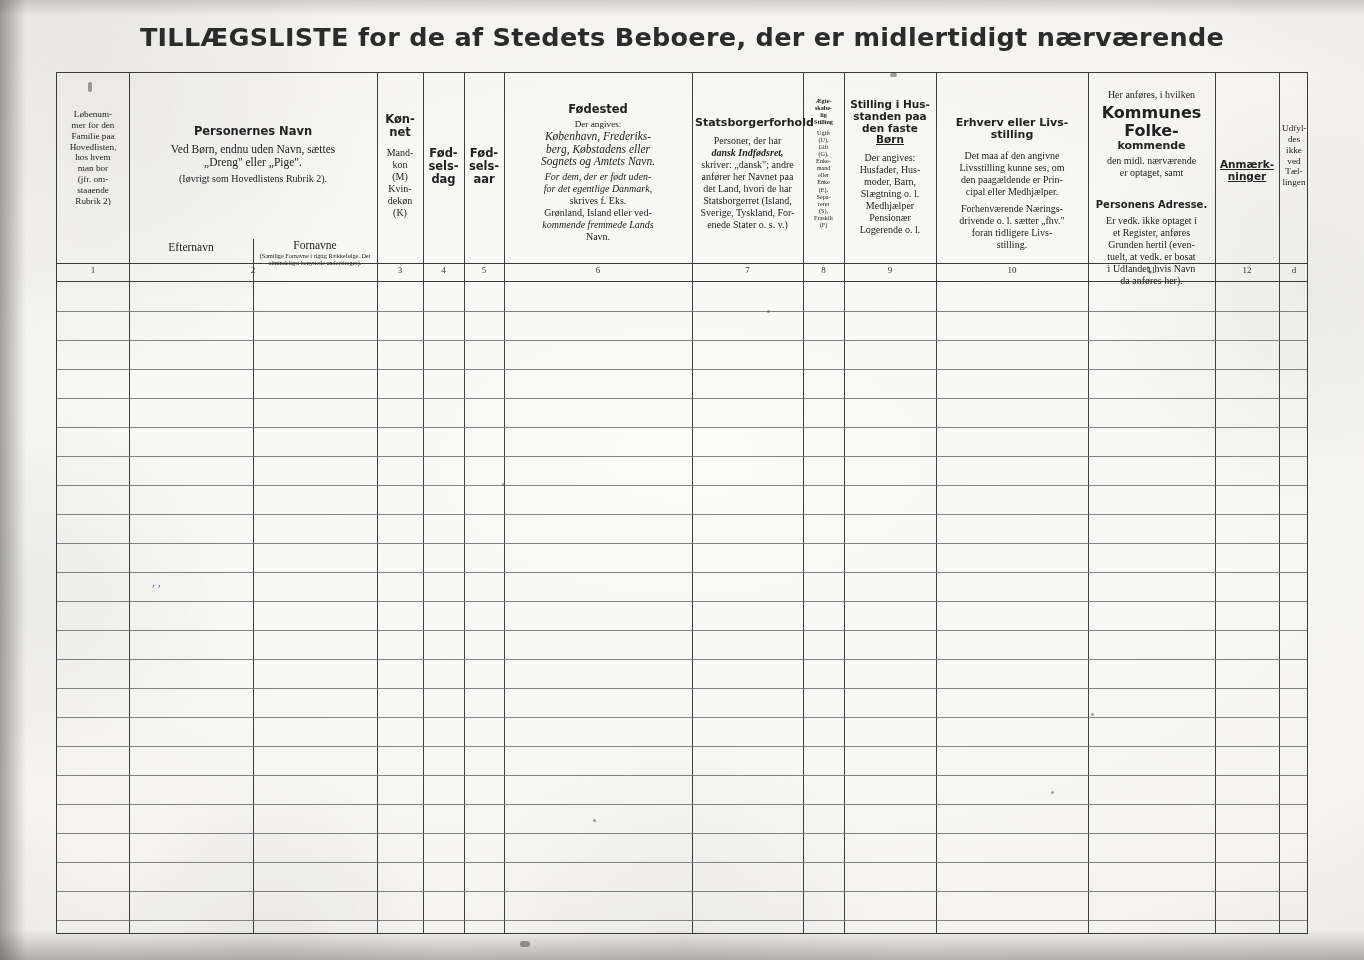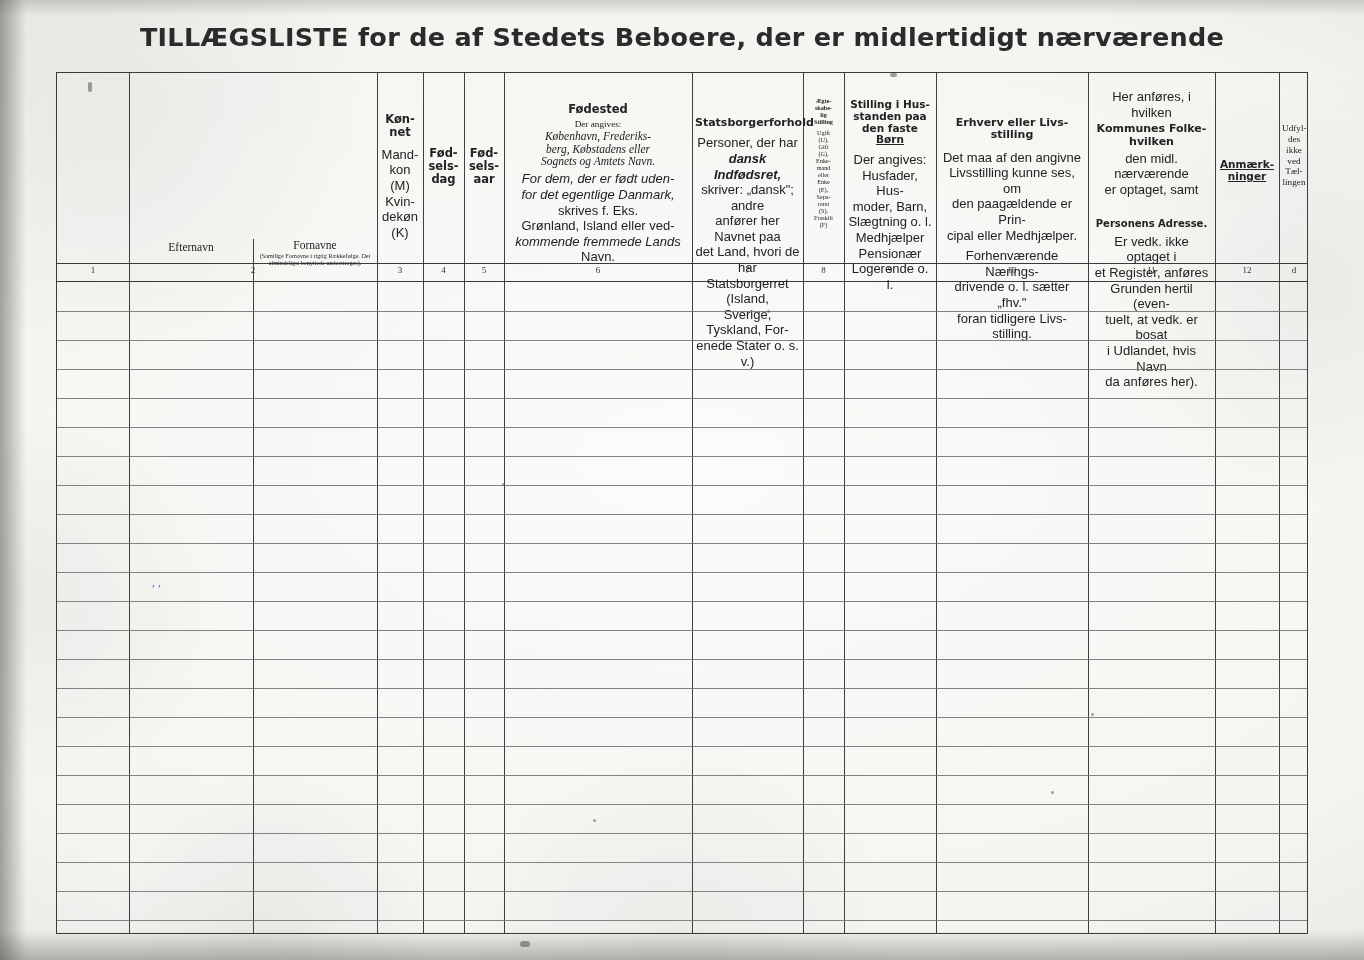--- a/index.html
+++ b/index.html
@@ -118,22 +118,22 @@
   .hcell .med {
     font-family: "Liberation Serif", serif;
     font-size: 11.5px;
   }
   .hcell .small {
     font-family: "Liberation Serif", serif;
     font-size: 9.2px;
     line-height: 1.18;
   }
   .hcell .xsmall {
-    font-family: Liberation Sans, sans-serif;
-    font-size: 13px;
+    font-family: Liberation Serif, serif;
+    font-size: 10px;
     line-height: 1.2;
   }
   .hcell .tiny {
     font-family: "Liberation Serif", serif;
     font-size: 6.2px;
     line-height: 1.15;
   }
   .ital { font-style: italic; }
   .bold { font-weight: bold; }
   .uline { text-decoration: underline; }
@@ -200,21 +200,38 @@
     <div class="vline" style="left:879px;"></div>
     <div class="vline" style="left:1031px;"></div>
     <div class="vline" style="left:1158px;"></div>
     <div class="vline" style="left:1222px;"></div>
 
     <div class="vline" style="left:196px; top:166px;"></div>
 
     <div class="hline strong" style="top:190px;"></div>
     <div class="hline strong" style="top:208px;"></div>
 
-
+    <div class="hcell c1" style="top:34px;">
+      <div class="small">Løbenum-</div>
+      <div class="small">mer for den</div>
+      <div class="small">Familie paa</div>
+      <div class="small">Hovedlisten,</div>
+      <div class="small">hos hvem</div>
+      <div class="small">man bor</div>
+      <div class="small">(jfr. om-</div>
+      <div class="small">staaende</div>
+      <div class="small">Rubrik 2)</div>
+    </div>
+
+    <div class="hcell c2" style="top:50px;">
+      <div class="big">Personernes Navn</div>
+      <div class="med" style="margin-top:5px;">Ved Børn, endnu uden Navn, sættes</div>
+      <div class="med">„Dreng" eller „Pige".</div>
+      <div class="xsmall" style="margin-top:4px;">(Iøvrigt som Hovedlistens Rubrik 2).</div>
+    </div>
     <div class="hcell" style="left:72px; width:124px; top:166px;">
       <div class="med">Efternavn</div>
     </div>
     <div class="hcell" style="left:196px; width:124px; top:164px;">
       <div class="med">Fornavne</div>
       <div class="tiny">(Samtlige Fornavne i rigtig Rækkefølge. Det almindeligst benyttede understreges).</div>
     </div>
 
     <div class="hcell c3" style="top:38px;">
       <div class="big">Køn-</div>
@@ -308,22 +325,22 @@
       <div class="xsmall">den paagældende er Prin-</div>
       <div class="xsmall">cipal eller Medhjælper.</div>
       <div class="xsmall" style="margin-top:5px;">Forhenværende Nærings-</div>
       <div class="xsmall">drivende o. l. sætter „fhv."</div>
       <div class="xsmall">foran tidligere Livs-</div>
       <div class="xsmall">stilling.</div>
     </div>
 
     <div class="hcell c11" style="top:14px;">
       <div class="xsmall">Her anføres, i hvilken</div>
-      <div class="big" style="font-size:11px; margin-top:3px;">Kommunes Folke-</div>
-      <div class="big" style="font-size:11px;">hvilken</div>
+      <div class="big" style="font-size:16px; margin-top:3px;">Kommunes Folke-</div>
+      <div class="big" style="font-size:11px;">kommende</div>
       <div class="xsmall" style="margin-top:3px;">den midl. nærværende</div>
       <div class="xsmall">er optaget, samt</div>
       <div class="big" style="font-size:10px; margin-top:20px;">Personens Adresse.</div>
       <div class="xsmall" style="margin-top:5px;">Er vedk. ikke optaget i</div>
       <div class="xsmall">et Register, anføres</div>
       <div class="xsmall">Grunden hertil (even-</div>
       <div class="xsmall">tuelt, at vedk. er bosat</div>
       <div class="xsmall">i Udlandet, hvis Navn</div>
       <div class="xsmall">da anføres her).</div>
     </div>

